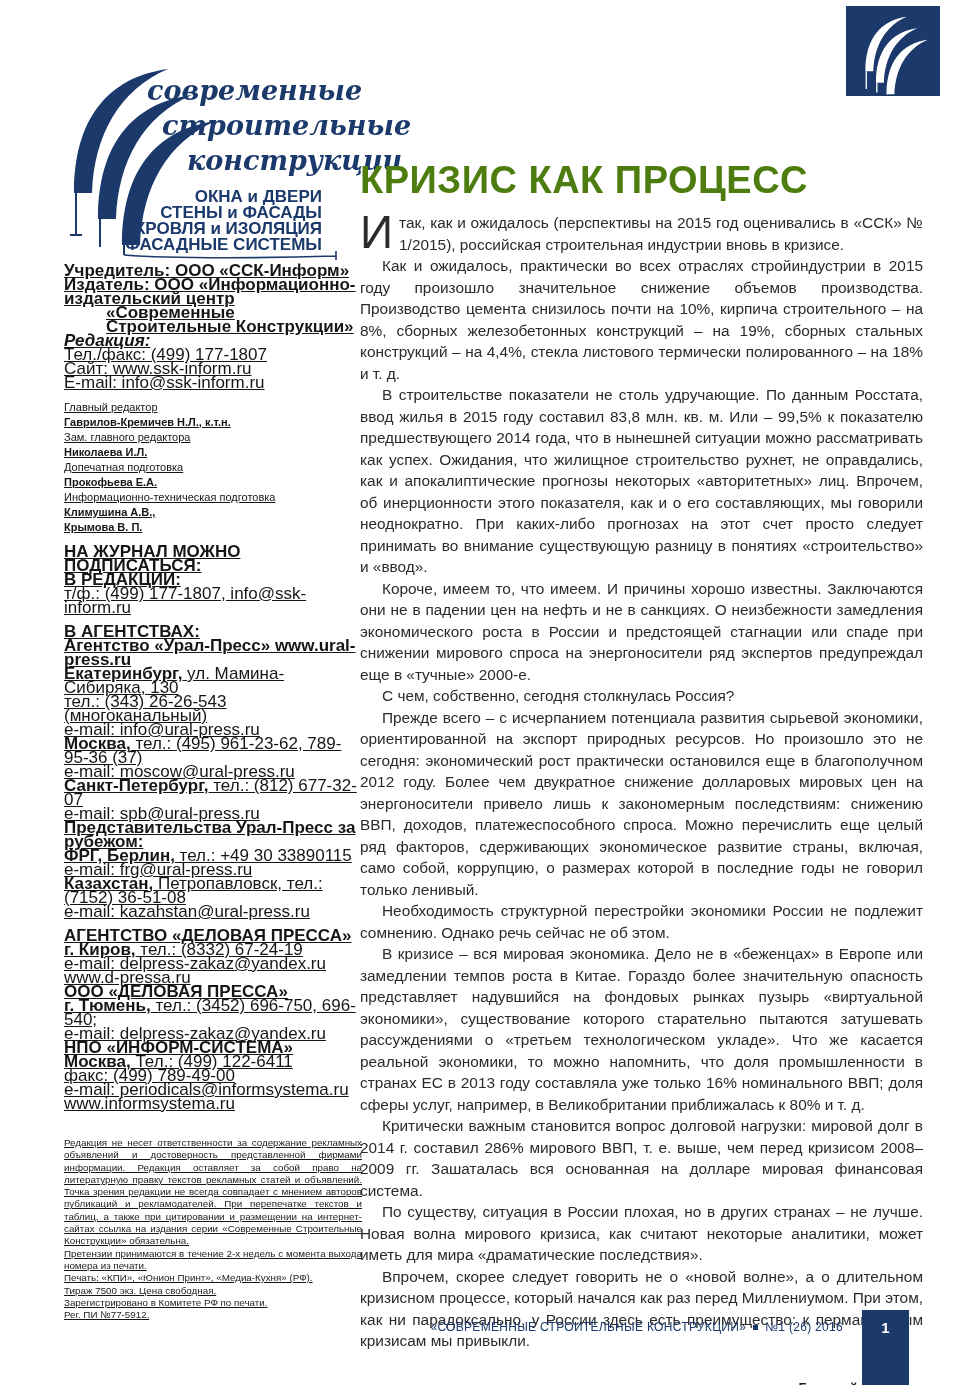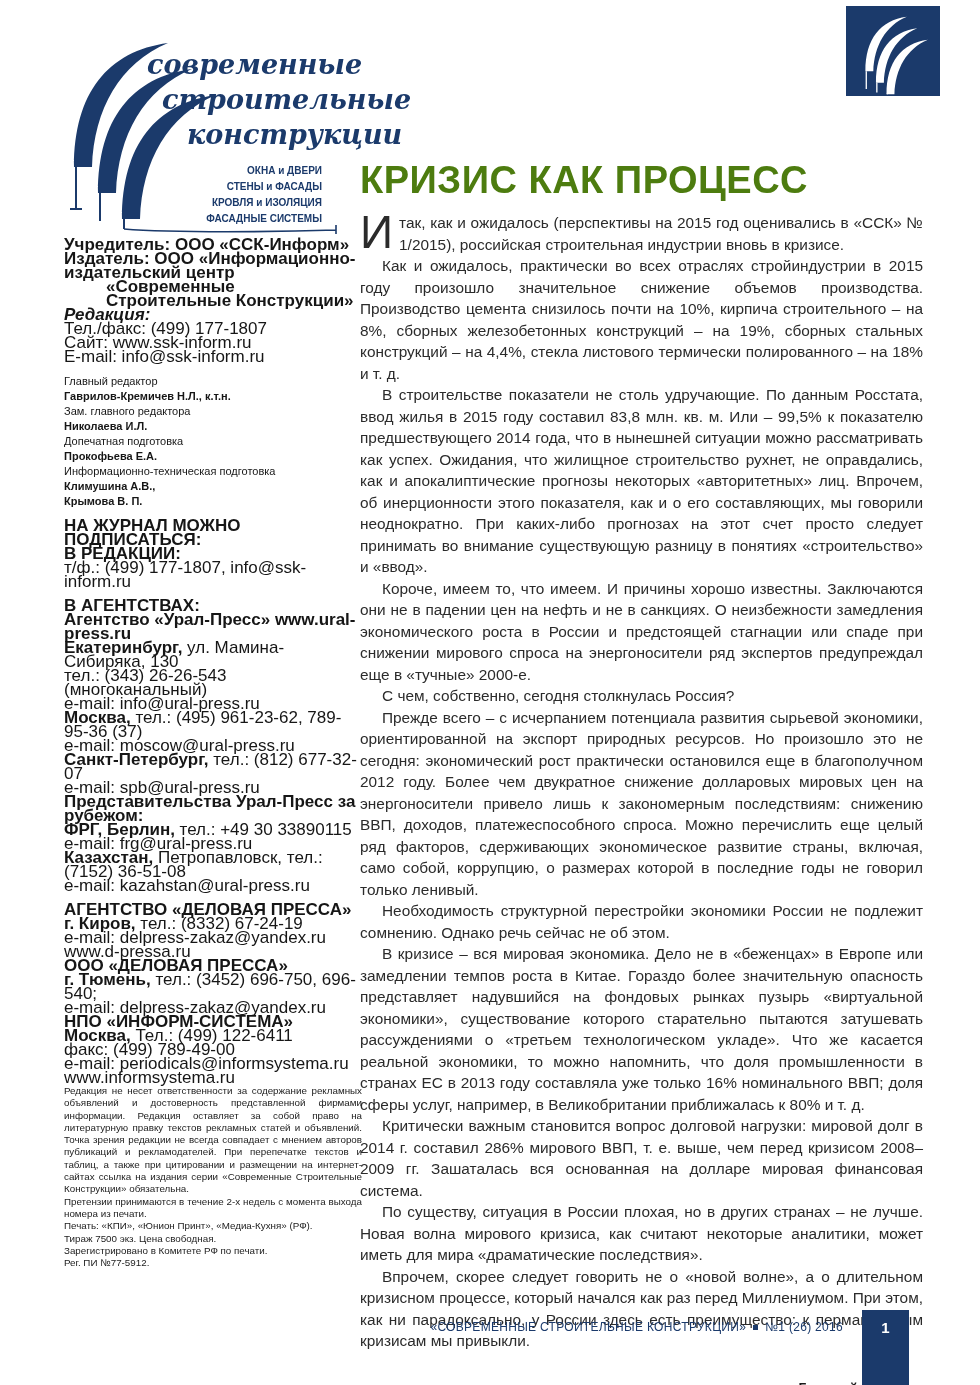--- a/index.html
+++ b/index.html
@@ -5,37 +5,37 @@
   html,body { margin:0; padding:0; }
   body {
     width:980px; height:1385px; position:relative; background:#ffffff;
     font-family:"Liberation Sans", sans-serif; overflow:hidden;
   }
 
   
   .corner-logo { position:absolute; left:846px; top:6px; width:94px; height:90px; background:#1b3a6b; }
 
   
-  .left-col { position:absolute; left:64px; top:39px; width:298px; color:#161616; }
+  .left-col { position:absolute; left:64px; top:65px; width:298px; color:#161616;text-decoration:underline; }
   .logo-wrap { position:relative; height:197px; }
   .logo-script { position:absolute; font-family:"DejaVu Serif", serif; font-style:italic; font-weight:bold;
                  color:#1b3a6b; font-size:27px; line-height:1; white-space:nowrap; }
   .ls1 { left:83px; top:12px; }
   .ls2 { left:98px; top:47px; }
   .ls3 { left:123px; top:82px; }
   .topics { position:absolute; right:40px; top:124px; text-align:right;
-            color:#1b3a6b; font-weight:bold; font-size:10px; line-height:16px; }
+            color:#1b3a6b; font-weight:bold; font-size:17px; line-height:16px; }
   .ln  { font-size:17px; line-height:14px; }
   .ln15{ font-size:11px; line-height:15px; }
   .b   { font-weight:bold; }
   .ital{ font-style:italic; font-weight:bold; }
   .blk { margin-top:0; }
   .blk-sm { margin-top:10px; }
   .indent42 { padding-left:42px; }
-  .smallprint { margin-top:0; font-size:9.8px; line-height:12.3px; text-align:justify; color:#222; }
+  .smallprint { margin-top:26px; font-size:9.8px; line-height:12.3px; text-align:justify; color:#222; }
   .smallprint p { margin:0; }
 
   
   .main-col { position:absolute; left:360px; top:162px; width:563px; color:#2b2b2b; }
   .article-title { margin:0 0 14px 0; font-size:38px; line-height:36px; font-weight:bold;
                    color:#4d7c0f; letter-spacing:0.5px; }
   .main-col p { margin:0; font-size:15.4px; line-height:21.5px; text-align:justify; }
   .main-col p.ind { text-indent:22px; }
   .dropcap { float:left; font-size:46px; line-height:37px; padding:2px 6px 0 0; font-weight:normal; color:#2b2b2b; }
   .signature { margin-top:28px; text-align:right; font-weight:bold; font-size:13.5px; color:#1a1a1a; }

